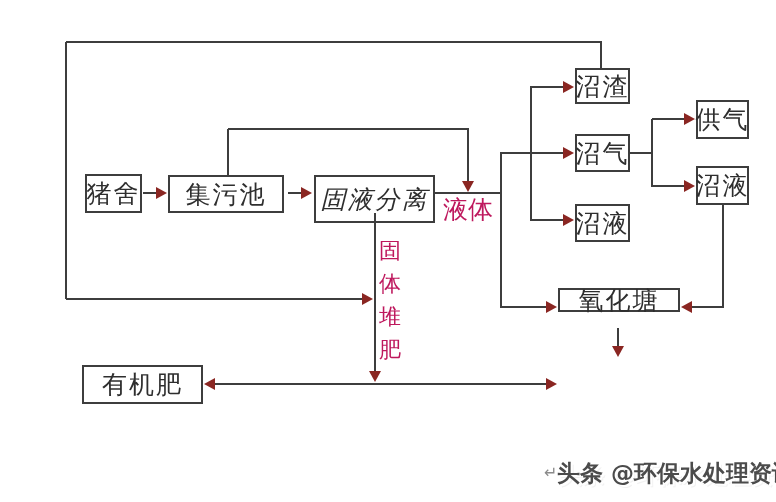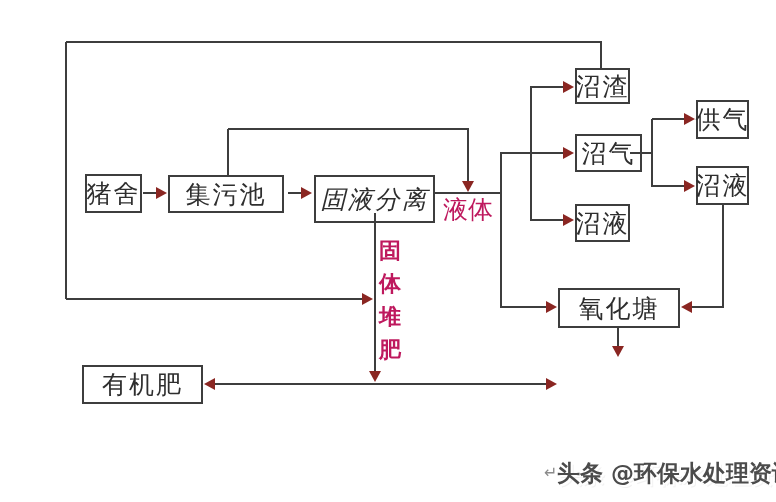--- a/index.html
+++ b/index.html
@@ -24,21 +24,20 @@
   .arrow-right{border-left:11px solid #8a2622;border-top:6px solid transparent;border-bottom:6px solid transparent;}
   .arrow-left{border-right:11px solid #8a2622;border-top:6px solid transparent;border-bottom:6px solid transparent;}
   .arrow-down{border-top:11px solid #8a2622;border-left:6px solid transparent;border-right:6px solid transparent;}
   .lbl{position:absolute;color:#be185d;white-space:nowrap;line-height:1.15;}
   .lbl.vertical{
     white-space:normal;
     width:26px;
     word-break:break-all;
     text-align:center;
     line-height:33px;
-    font-weight:bold;
   }
   .lbl.title-text{letter-spacing:0px;color:#383838;}
   .lbl.return-mark{color:#8b8b8b;font-family:"DejaVu Sans","Liberation Sans",sans-serif;}
   .lbl.watermark{
     font-family:"DejaVu Sans","Liberation Sans",sans-serif;
     font-weight:700;color:#4b4b4b;letter-spacing:0px;
     text-shadow:2px 2px 0 #ffffff,3px 3px 0 #f2f2f2;
   }
 </style>
 </head>
@@ -50,33 +49,33 @@
     </div>
     <div class="node" style="left: 168px; top: 175px; width: 116px; height: 38px;">
       <span>集污池</span>
     </div>
     <div class="node" style="left: 314px; top: 175px; width: 121px; height: 48px; font-style: italic;">
       <span>固液分离</span>
     </div>
     <div class="node" style="left: 575px; top: 68px; width: 55px; height: 36px;">
       <span>沼渣</span>
     </div>
-    <div class="node" style="left: 575px; top: 134px; width: 67px; height: 38px;">
+    <div class="node" style="left: 575px; top: 134px; width: 55px; height: 38px;">
       <span>沼气</span>
     </div>
     <div class="node" style="left: 575px; top: 204px; width: 55px; height: 38px;">
       <span>沼液</span>
     </div>
     <div class="node" style="left: 696px; top: 100px; width: 53px; height: 39px;">
       <span>供气</span>
     </div>
     <div class="node" style="left: 696px; top: 166px; width: 53px; height: 39px;">
       <span>沼液</span>
     </div>
-    <div class="node" style="left: 558px; top: 288px; width: 122px; height: 40px;">
+    <div class="node" style="left: 558px; top: 288px; width: 122px; height: 24px;">
       <span>氧化塘</span>
     </div>
     <div class="node" style="left: 82px; top: 365px; width: 121px; height: 39px;">
       <span>有机肥</span>
     </div>
     <div class="line" style="left: 227px; top: 129px; width: 2px; height: 46px;"></div>
     <div class="line" style="left: 228px; top: 128px; width: 241px; height: 2px;"></div>
     <div class="line" style="left: 467px; top: 129px; width: 2px; height: 53px;"></div>
     <div class="line" style="left: 143px; top: 192px; width: 15px; height: 2px;"></div>
     <div class="line" style="left: 288px; top: 192px; width: 15px; height: 2px;"></div>

